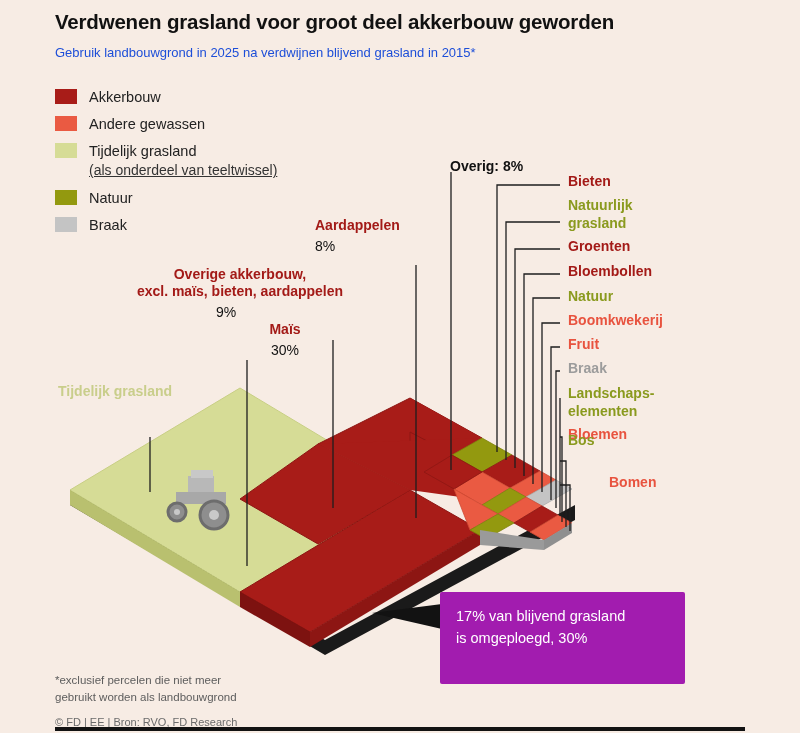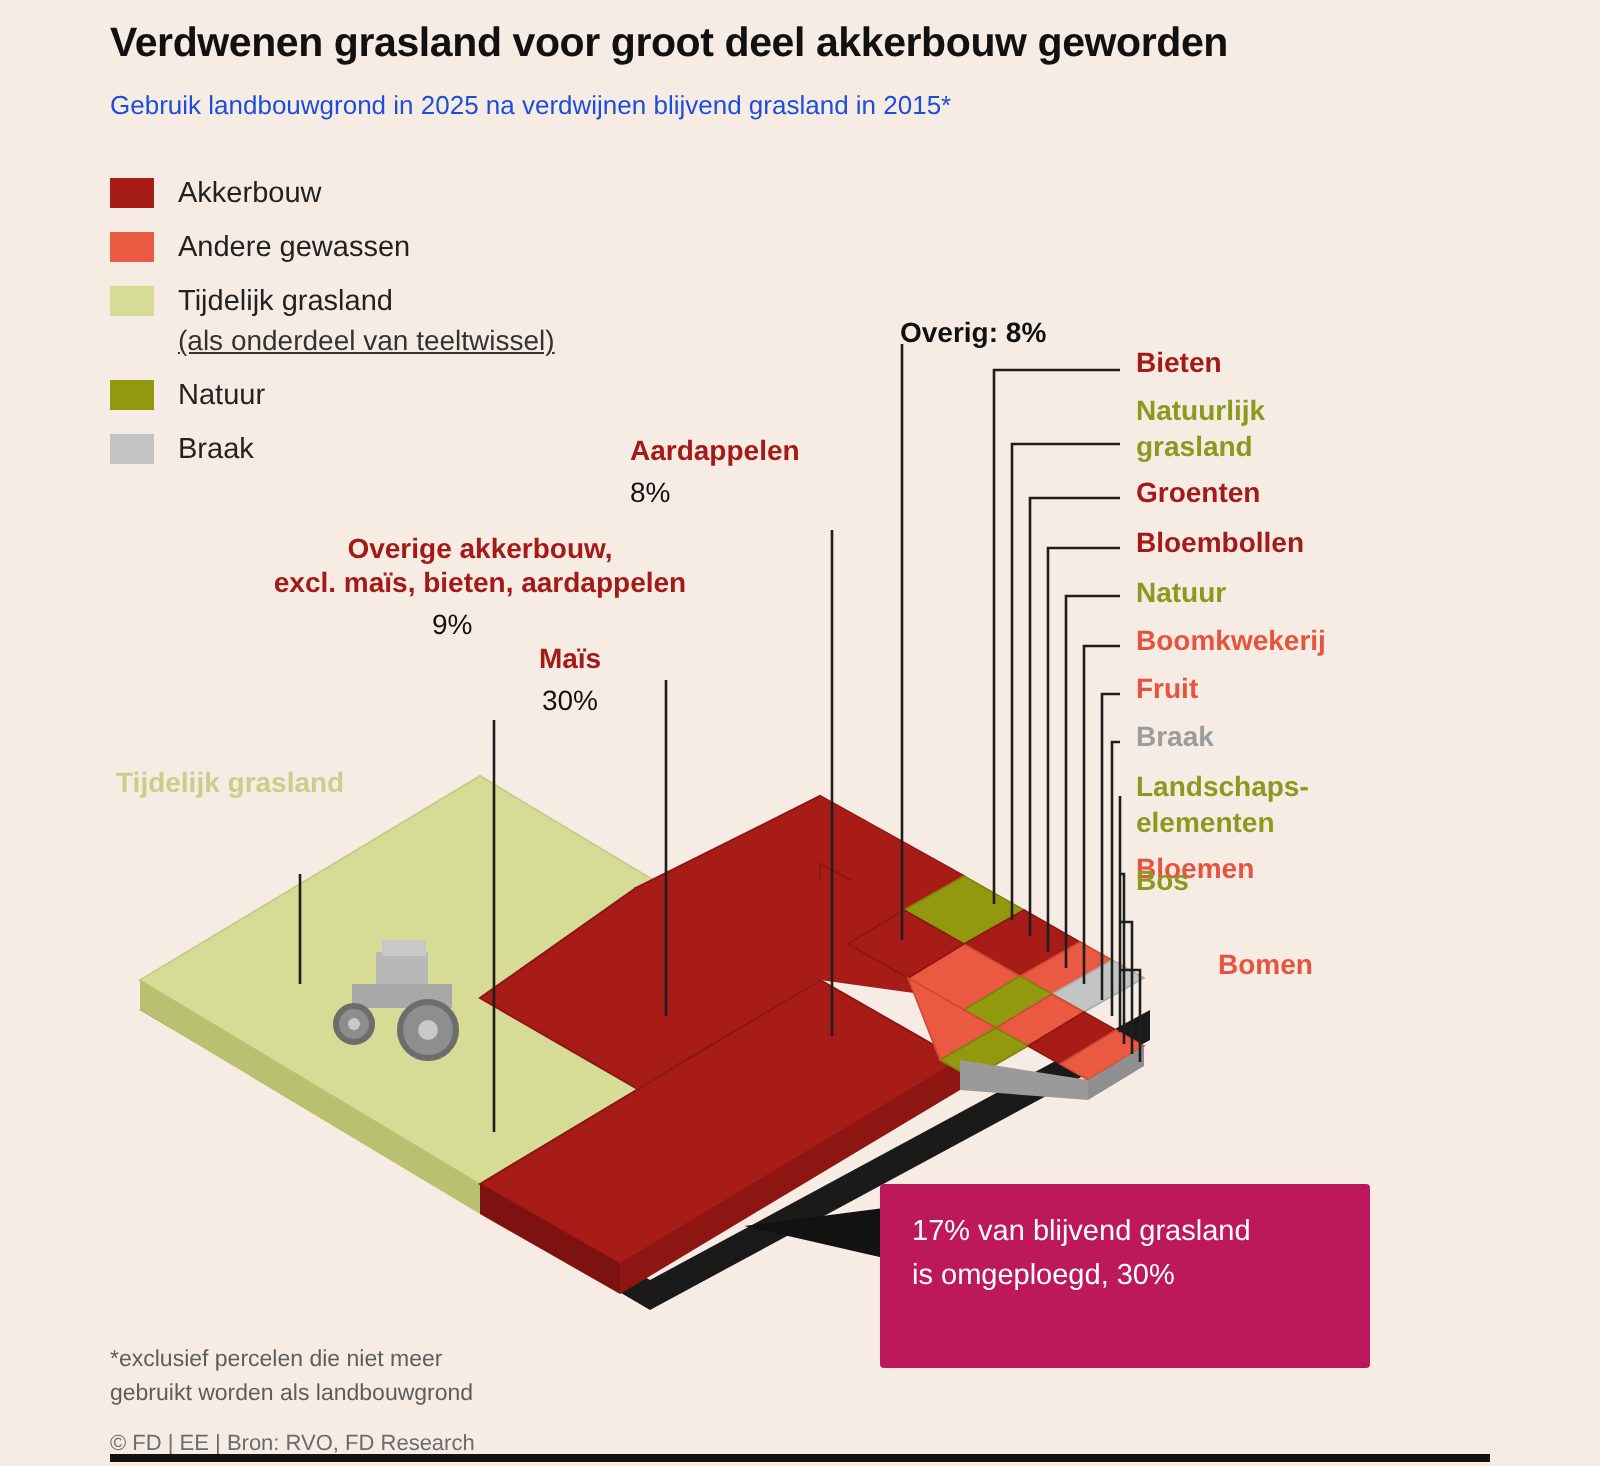--- a/index.html
+++ b/index.html
@@ -40,21 +40,21 @@
   .lbl.dark{color:#a31a17;font-weight:bold;}
   .lbl.olive{color:#8a9a1e;font-weight:bold;}
   .lbl.red{color:#e8533f;font-weight:bold;}
   .lbl.grey{color:#9c9c9c;font-weight:bold;}
   .lbl.sand{color:#c9ce8b;font-weight:bold;}
   .lbl.plain{color:#111;}
 
   
   .callout{
     position:absolute;left:440px;top:592px;width:245px;height:92px;
-    background:#be185d;color:#fff;border-radius:2px;
+    background:#a21caf;color:#fff;border-radius:2px;
     font-size:14.5px;line-height:1.5;padding:14px 16px;box-sizing:border-box;
   }
   .callout-tail{
     position:absolute;left:372px;top:604px;width:0;height:0;
     border-top:9px solid transparent;border-bottom:16px solid transparent;
     border-right:70px solid #121212;
   }
 
   
   .footnote{

